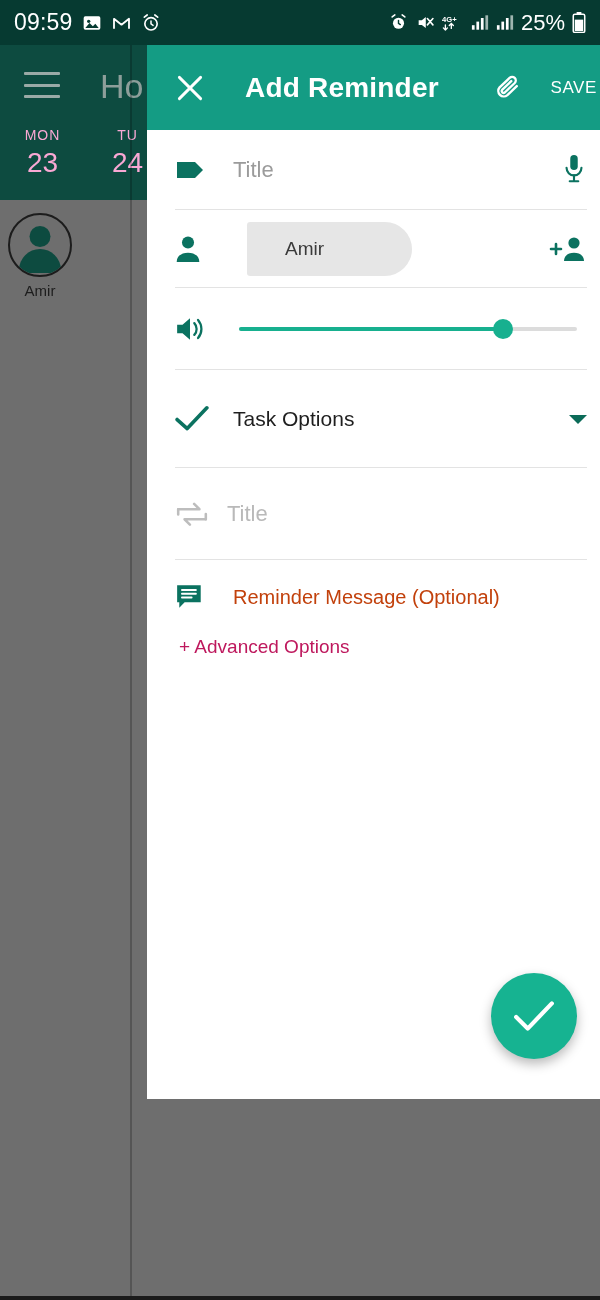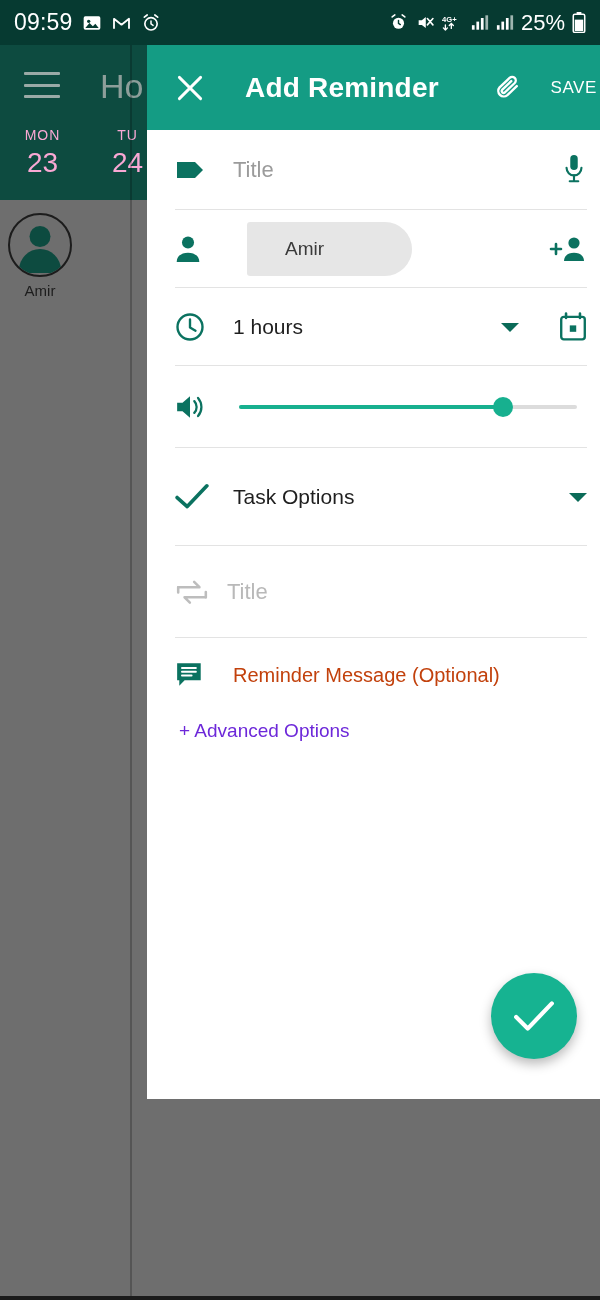--- a/index.html
+++ b/index.html
@@ -174,22 +174,22 @@
   }
 
   
   .repeat-label { margin-left: 8px; color: #b9b9b9; font-size: 22px; }
 
   
   #row-message { min-height: 74px; }
   #row-message .row-label { color: #c2410c; font-size: 20px; }
 
   .adv-options {
-    margin-top: 8px; padding-left: 4px;
-    font-size: 19px; color: #6d28d9; cursor: pointer;
+    margin-top: 2px; padding-left: 4px;
+    font-size: 19px; color: #be185d; cursor: pointer;
   }
 
   
   .fab {
     position: absolute; right: 38px; bottom: 40px;
     width: 86px; height: 86px; border-radius: 50%;
     background: #16b391;
     display: flex; align-items: center; justify-content: center;
     box-shadow: 0 5px 12px rgba(0,0,0,.28);
     cursor: pointer;
@@ -357,38 +357,20 @@
         <span class="row-grow"></span>
         <span class="trail-ico">
           <svg width="38" height="28" viewBox="0 0 38 28">
               <path d="M2 14h10M7 9v10" stroke="#0b7260" stroke-width="2.6" stroke-linecap="round"></path>
               <circle cx="25" cy="8" r="5.6" fill="#0b7260"></circle>
               <path d="M15 26c0-5.4 4.5-8.3 10-8.3s10 2.9 10 8.3z" fill="#0b7260"></path>
             </svg>
         </span>
       </div>
 
-      <div class="row divider" id="row-time">
-        <span class="row-ico">
-          <svg width="30" height="30" viewBox="0 0 24 24">
-              <circle cx="12" cy="12" r="10" fill="none" stroke="#0b7260" stroke-width="1.9"></circle>
-              <path d="M12 6v6.4l4.4 2.6" stroke="#0b7260" stroke-width="1.9" fill="none" stroke-linecap="round" stroke-linejoin="round"></path>
-            </svg>
-        </span>
-        <span class="row-label">1 hours</span>
-        <span class="row-grow"></span>
-        <span class="caret"></span>
-        <span class="trail-ico" style="margin-left:28px">
-          <svg width="28" height="30" viewBox="0 0 26 28">
-              <path d="M6.5 1.5v4M19.5 1.5v4" stroke="#0b7260" stroke-width="2.4" stroke-linecap="round"></path>
-              <rect x="2" y="4.5" width="22" height="21" rx="2.4" fill="none" stroke="#0b7260" stroke-width="2.2"></rect>
-              <rect x="10" y="12.5" width="6" height="6" fill="#0b7260"></rect>
-            </svg>
-        </span>
-      </div>
 
       <div class="row divider" id="row-volume">
         <span class="row-ico">
           <svg width="30" height="28" viewBox="0 0 28 26">
               <path d="M2 9h5l7-6v20l-7-6H2z" fill="#0b7260"></path>
               <path d="M18 7.5a8 8 0 010 11" stroke="#0b7260" stroke-width="2.1" fill="none" stroke-linecap="round"></path>
               <path d="M21.5 4.5a13 13 0 010 17" stroke="#0b7260" stroke-width="2.1" fill="none" stroke-linecap="round"></path>
             </svg>
         </span>
         <span class="slider">

